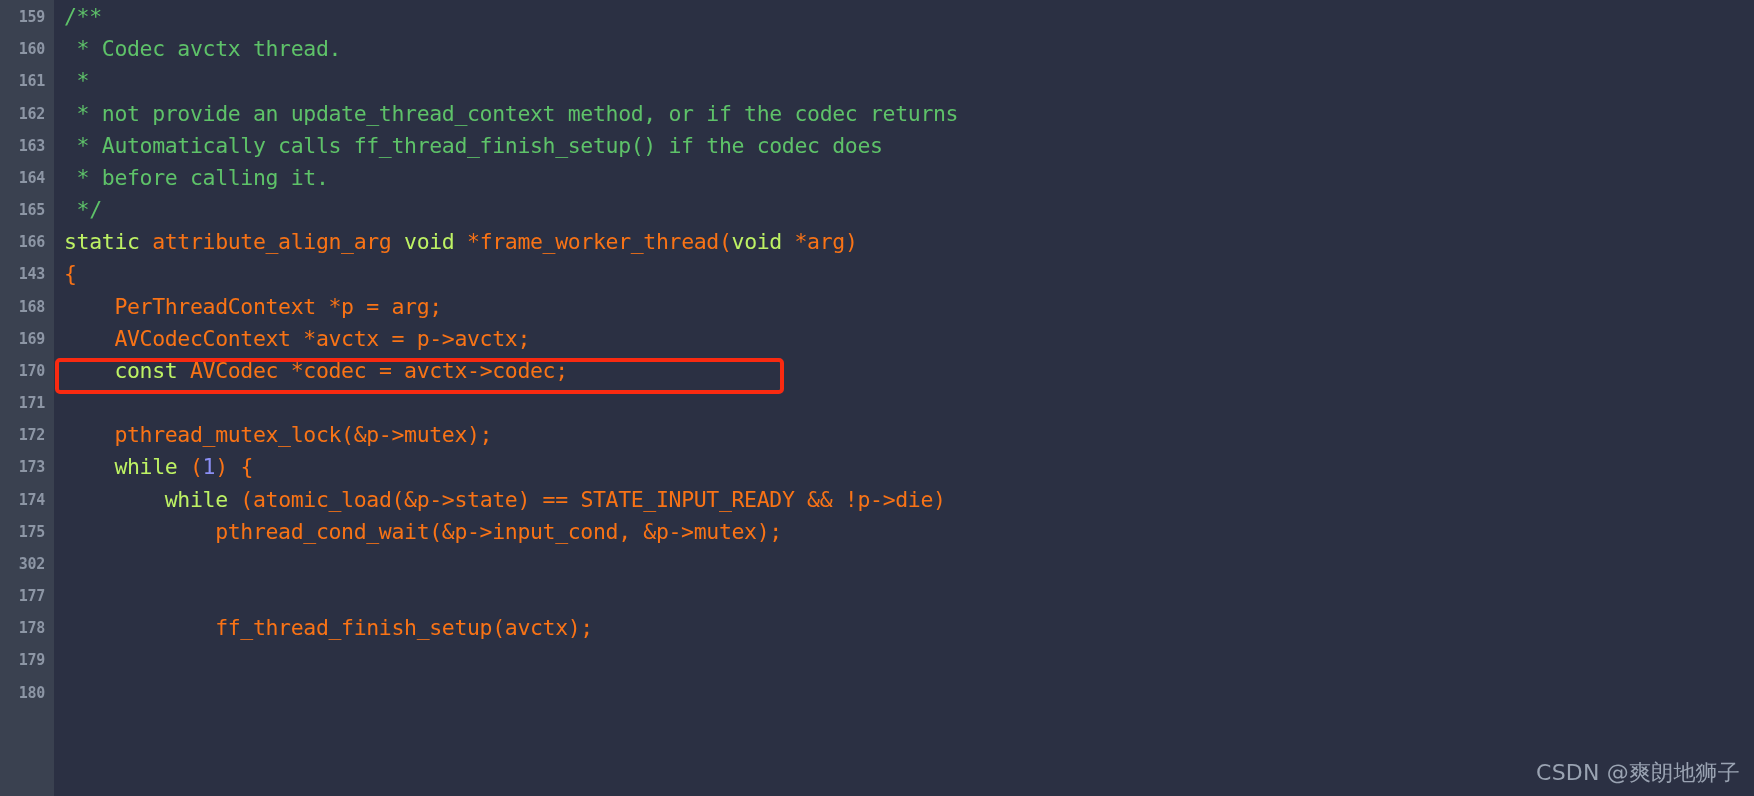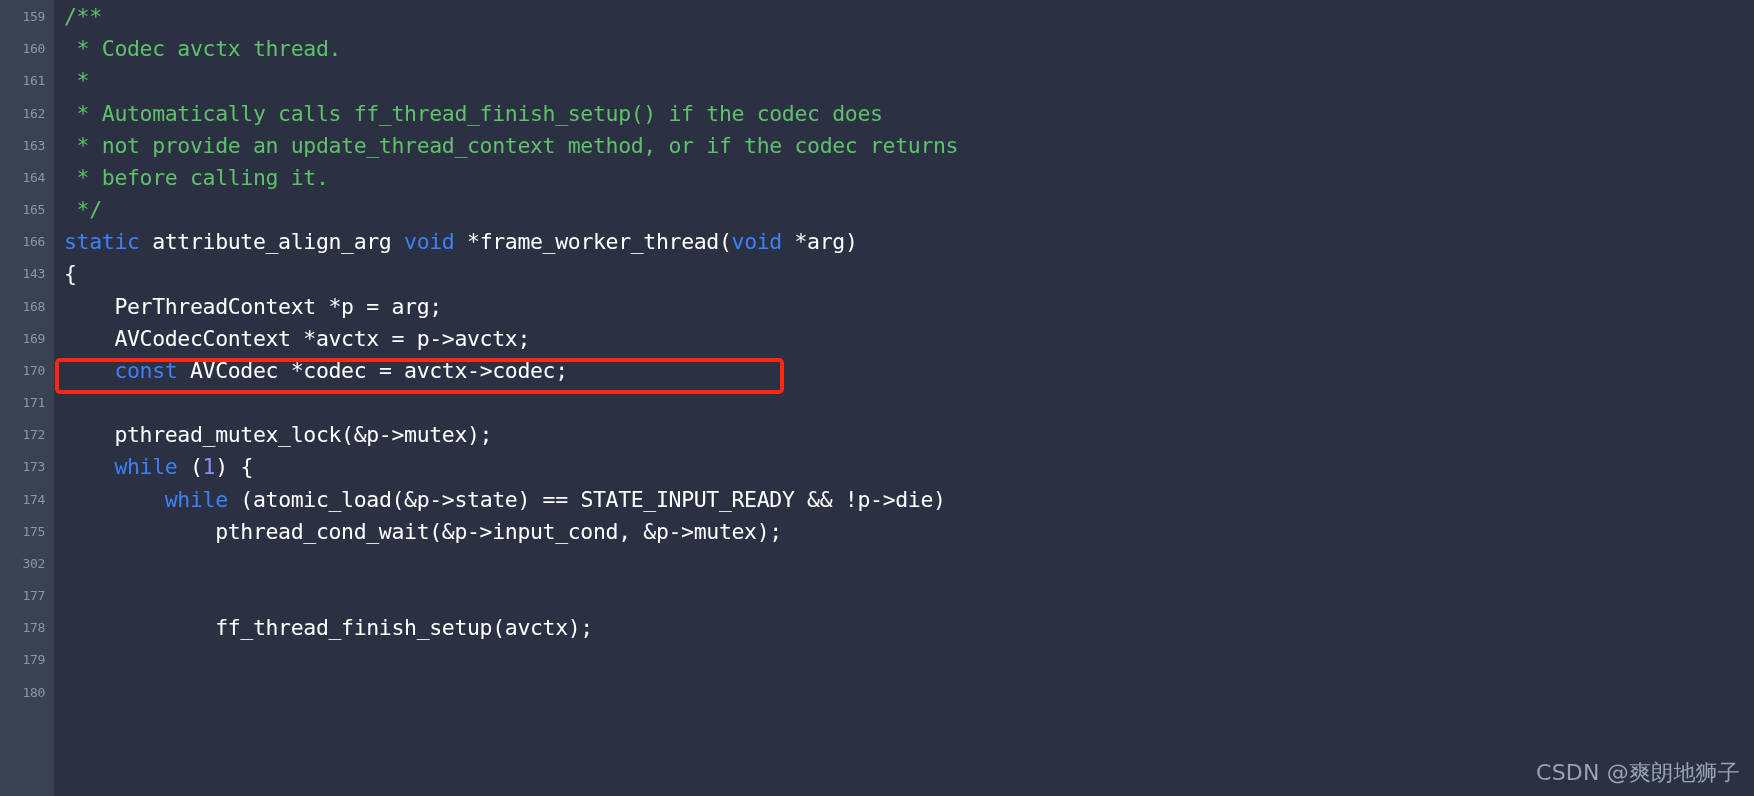--- a/index.html
+++ b/index.html
@@ -36,45 +36,46 @@
     box-sizing: border-box;
     padding-top: 1px;
   }
   .ln {
     height: 32.18px;
     line-height: 32.18px;
     text-align: right;
     padding-right: 9px;
     box-sizing: border-box;
     color: #8d96a5;
-    font-size: 13px;
+    font-size: 15px;
     font-family: "DejaVu Sans Mono", "Liberation Mono", monospace;
     letter-spacing: -0.3px;
     white-space: pre;
+    font-weight: bold;
   }
   #lines {
     flex: 1;
     height: 796px;
     padding-top: 1px;
     padding-left: 10px;
     box-sizing: border-box;
   }
   .cl {
     height: 32.18px;
     line-height: 32.18px;
     white-space: pre;
     font-size: 21.5px;
     font-family: "DejaVu Sans Mono", "Liberation Mono", monospace;
     color: #f4f5f7;
     letter-spacing: -0.35px;
   }
   .tok-comment { color: #5ec269; }
-  .tok-keyword { color: #3b82f6; }
+  .tok-keyword { color: #bef264; }
   .tok-number  { color: #8b8ff5; }
-  .tok-plain   { color: #ffffff; }
+  .tok-plain   { color: #f97316; }
 
   #annotation-box {
     position: absolute;
     left: 55px;
     top: 358px;
     width: 729px;
     height: 36px;
     border: 4px solid #f92a11;
     border-radius: 5px;
     box-sizing: border-box;
@@ -118,22 +119,22 @@
         <div class="ln">302</div>
         <div class="ln">177</div>
         <div class="ln">178</div>
         <div class="ln">179</div>
         <div class="ln">180</div>
       </div>
     <div id="lines">
         <div class="cl"><span class="tok-comment">/**</span></div>
         <div class="cl"><span class="tok-comment"> * Codec avctx thread.</span></div>
         <div class="cl"><span class="tok-comment"> *</span></div>
+        <div class="cl"><span class="tok-comment"> * not provide an update_thread_context method, or if the codec returns</span></div>
         <div class="cl"><span class="tok-comment"> * Automatically calls ff_thread_finish_setup() if the codec does</span></div>
-        <div class="cl"><span class="tok-comment"> * not provide an update_thread_context method, or if the codec returns</span></div>
         <div class="cl"><span class="tok-comment"> * before calling it.</span></div>
         <div class="cl"><span class="tok-comment"> */</span></div>
         <div class="cl"><span class="tok-keyword">static</span><span class="tok-plain"> attribute_align_arg </span><span class="tok-keyword">void</span><span class="tok-plain"> *frame_worker_thread(</span><span class="tok-keyword">void</span><span class="tok-plain"> *arg)</span></div>
         <div class="cl"><span class="tok-plain">{</span></div>
         <div class="cl"><span class="tok-plain">    PerThreadContext *p = arg;</span></div>
         <div class="cl"><span class="tok-plain">    AVCodecContext *avctx = p-&gt;avctx;</span></div>
         <div class="cl"><span class="tok-plain">    </span><span class="tok-keyword">const</span><span class="tok-plain"> AVCodec *codec = avctx-&gt;codec;</span></div>
         <div class="cl"><span class="tok-plain"></span></div>
         <div class="cl"><span class="tok-plain">    pthread_mutex_lock(&amp;p-&gt;mutex);</span></div>
         <div class="cl"><span class="tok-plain">    </span><span class="tok-keyword">while</span><span class="tok-plain"> (</span><span class="tok-number">1</span><span class="tok-plain">) {</span></div>

